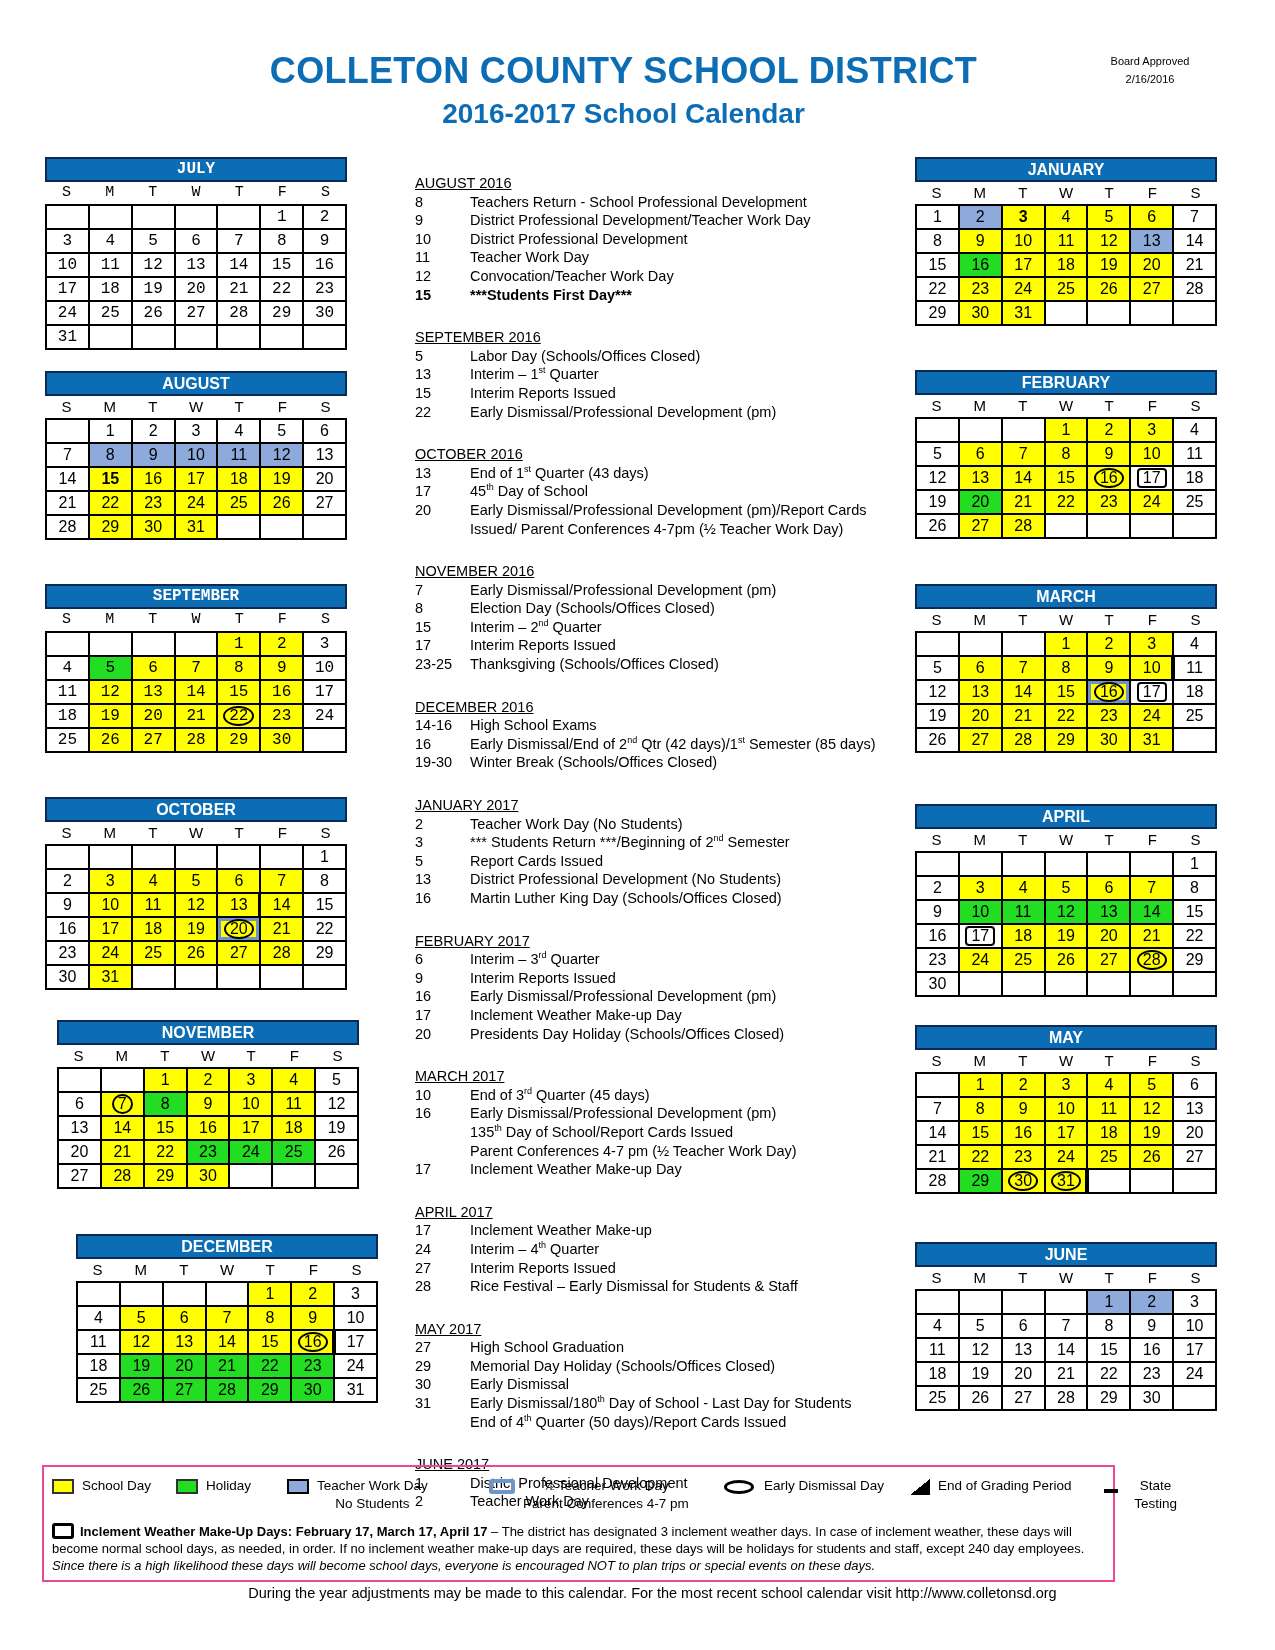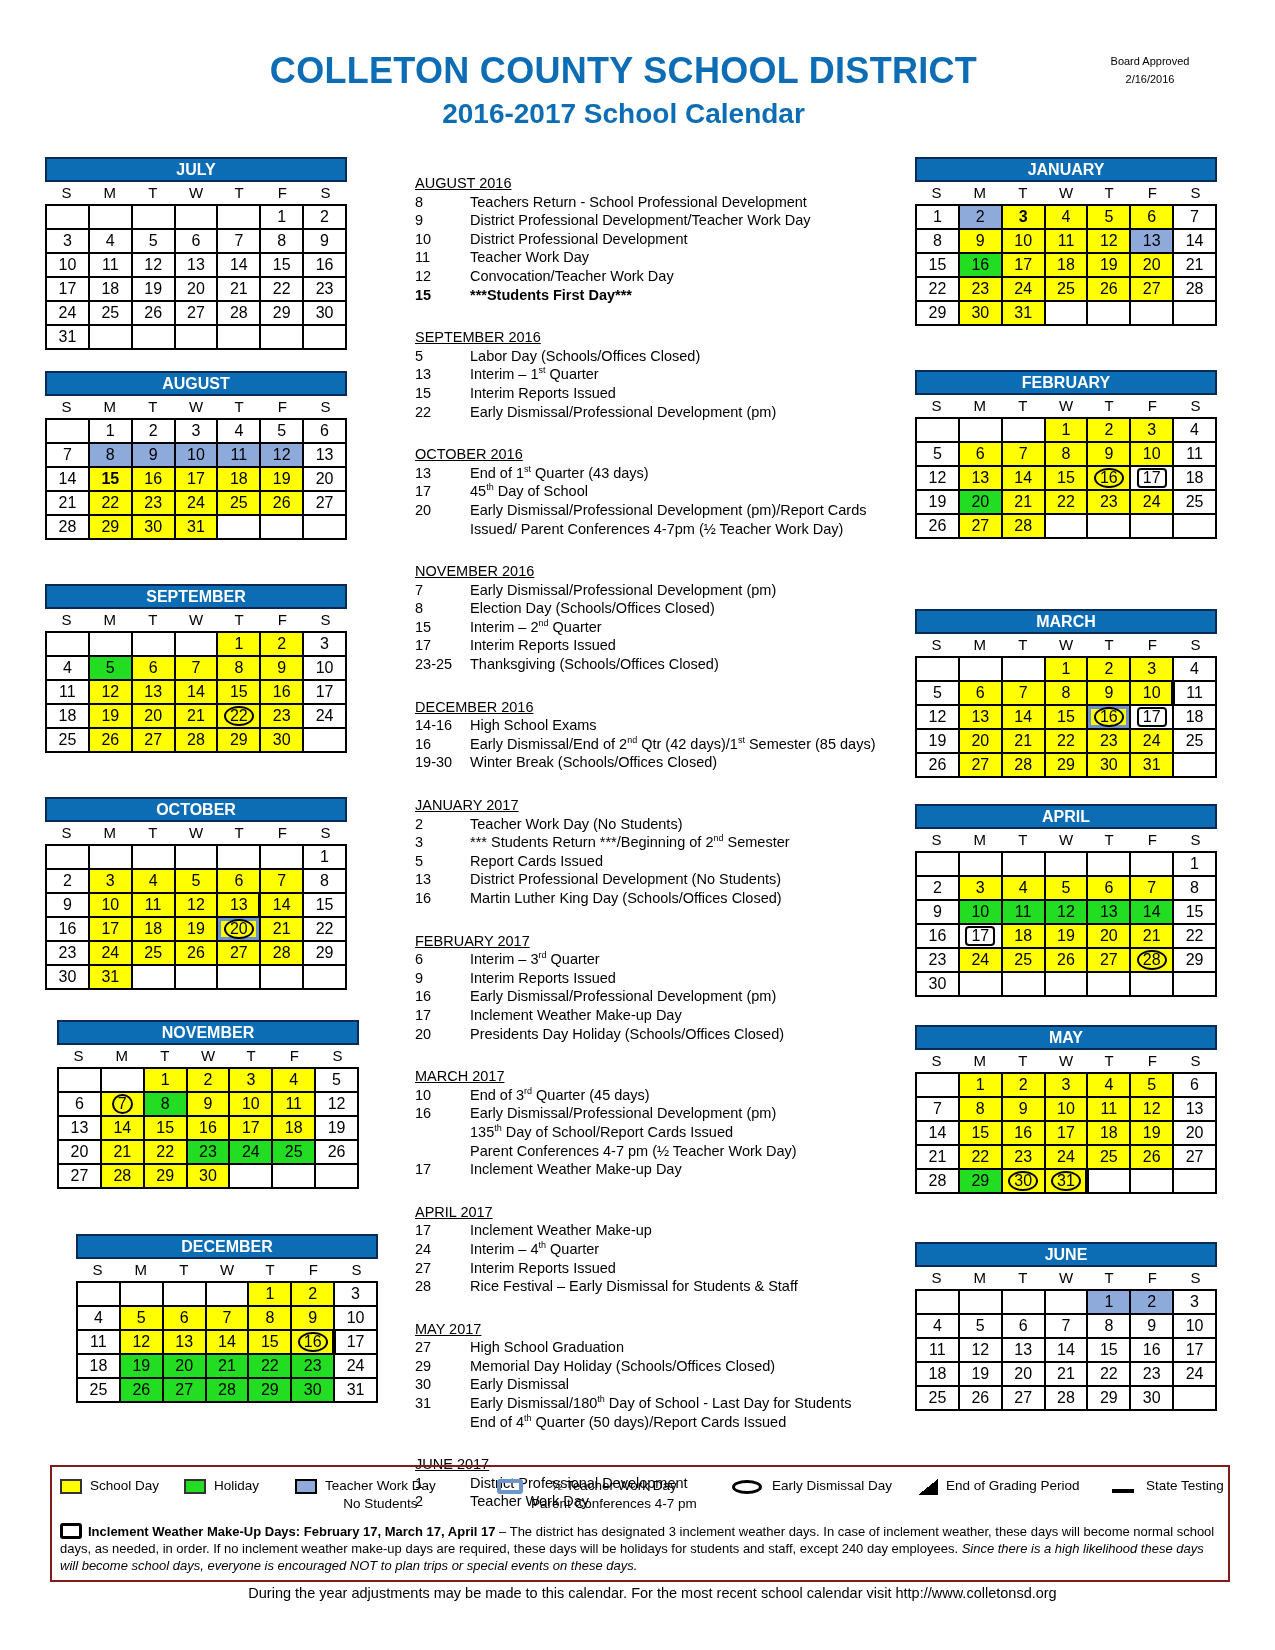--- a/index.html
+++ b/index.html
@@ -27,21 +27,21 @@
 
   .events { position: absolute; left: 415px; top: 158px; width: 470px; font-size: 14.5px; line-height: 18.6px; }
   .ev-month { text-decoration: underline; margin-top: 24px; }
   .ev-month:first-child { margin-top: 16px; }
   .ev-row { display: flex; }
   .ev-date { width: 55px; flex: none; }
   .ev-text { flex: 1; }
   .ev-row.bold { font-weight: bold; }
   sup { font-size: 9px; line-height: 0; }
 
-  .legend { position: absolute; left: 50px; top: 1465px; width: 1180px; height: 117px; border: 2px solid #7f1d1d; font-size: 13.5px; }
+  .legend { position: absolute; left: 42px; top: 1465px; width: 1073px; height: 117px; border: 2px solid #ec4899; font-size: 13.5px; }
   .lg-item { position: absolute; top: 10px; display: flex; align-items: flex-start; }
   .lg-swatch { width: 22px; height: 15px; border: 2px solid #333; margin-right: 8px; margin-top: 2px; }
   .lg-label { text-align: center; line-height: 18px; }
   .lg-ellipse { width: 30px; height: 14px; border: 3px solid #000; border-radius: 50%; margin-right: 10px; margin-top: 3px; }
   .lg-egp { width: 20px; height: 16px; margin-right: 8px; margin-top: 2px; background: linear-gradient(to top left, #000 50%, transparent 50%); }
   .lg-state { width: 22px; height: 4px; background: #000; margin-right: 12px; margin-top: 12px; }
   .lg-note { position: absolute; left: 8px; top: 56px; right: 10px; line-height: 17px; font-size: 13px; }
   .lg-note .nbox { display: inline-block; width: 22px; height: 16px; border: 3px solid #000; border-radius: 3px; vertical-align: -3px; margin-right: 6px; }
   .lg-note b { font-weight: bold; }
   .lg-note i { font-style: italic; }
@@ -51,21 +51,21 @@
 <body>
 
 <div class="title main">COLLETON COUNTY SCHOOL DISTRICT</div>
 <div class="title sub">2016-2017 School Calendar</div>
 <div class="approved">
   <div>Board Approved</div>
   <div>2/16/2016</div>
 </div>
 
 <div id="months">
-    <div class="month" style="left: 45px; top: 157px;">
+    <div class="month" style="left: 45px; top: 157px; font-family: Liberation Mono, monospace;">
       <div class="mhead">JULY</div>
       <div class="dow">
         <span>S</span>
         <span>M</span>
         <span>T</span>
         <span>W</span>
         <span>T</span>
         <span>F</span>
         <span>S</span>
       </div>
@@ -156,21 +156,21 @@
         <div class="cell">27</div>
         <div class="cell">28</div>
         <div class="cell school">29</div>
         <div class="cell school">30</div>
         <div class="cell school">31</div>
         <div class="cell"></div>
         <div class="cell"></div>
         <div class="cell"></div>
       </div>
     </div>
-    <div class="month" style="left: 45px; top: 584px;">
+    <div class="month" style="left: 45px; top: 584px; font-family: Liberation Mono, monospace;">
       <div class="mhead">SEPTEMBER</div>
       <div class="dow">
         <span>S</span>
         <span>M</span>
         <span>T</span>
         <span>W</span>
         <span>T</span>
         <span>F</span>
         <span>S</span>
       </div>
@@ -457,21 +457,21 @@
         <div class="cell">25</div>
         <div class="cell">26</div>
         <div class="cell school">27</div>
         <div class="cell school">28</div>
         <div class="cell"></div>
         <div class="cell"></div>
         <div class="cell"></div>
         <div class="cell"></div>
       </div>
     </div>
-    <div class="month" style="left: 915px; top: 584px; margin-top: 25px;">
+    <div class="month" style="left: 915px; top: 584px;">
       <div class="mhead">MARCH</div>
       <div class="dow">
         <span>S</span>
         <span>M</span>
         <span>T</span>
         <span>W</span>
         <span>T</span>
         <span>F</span>
         <span>S</span>
       </div>

